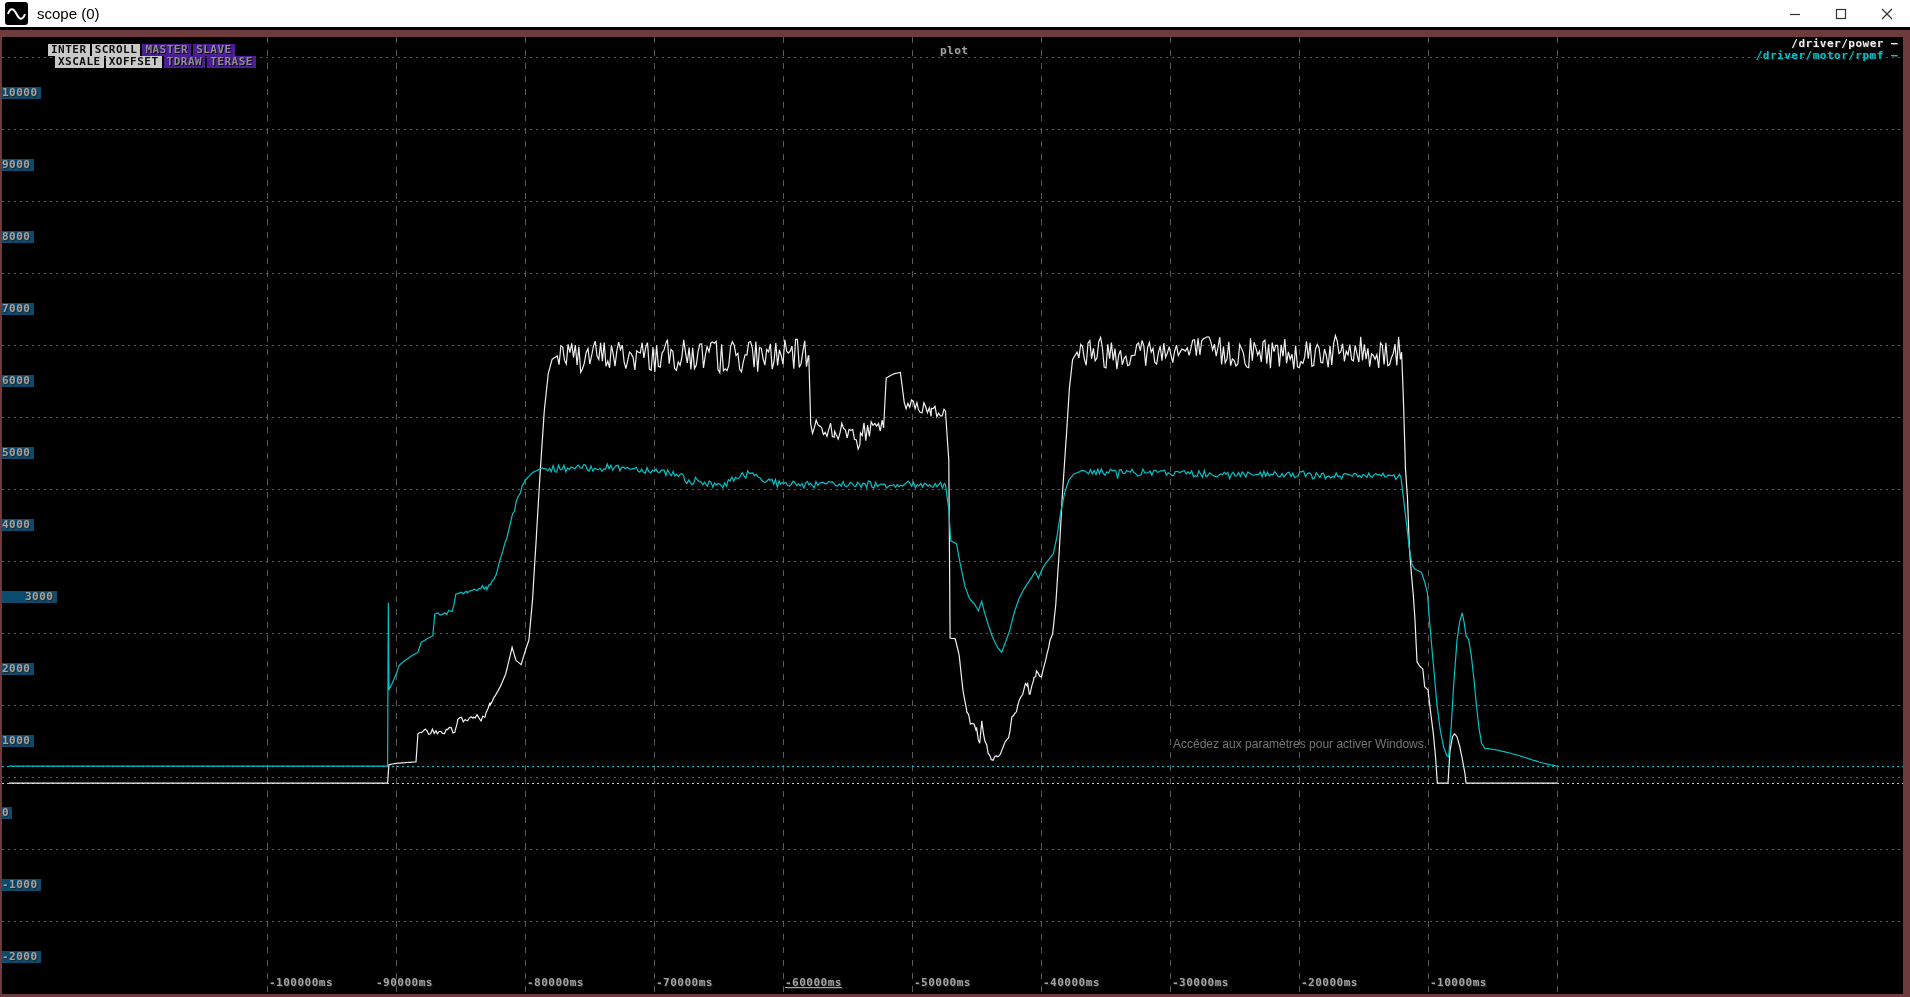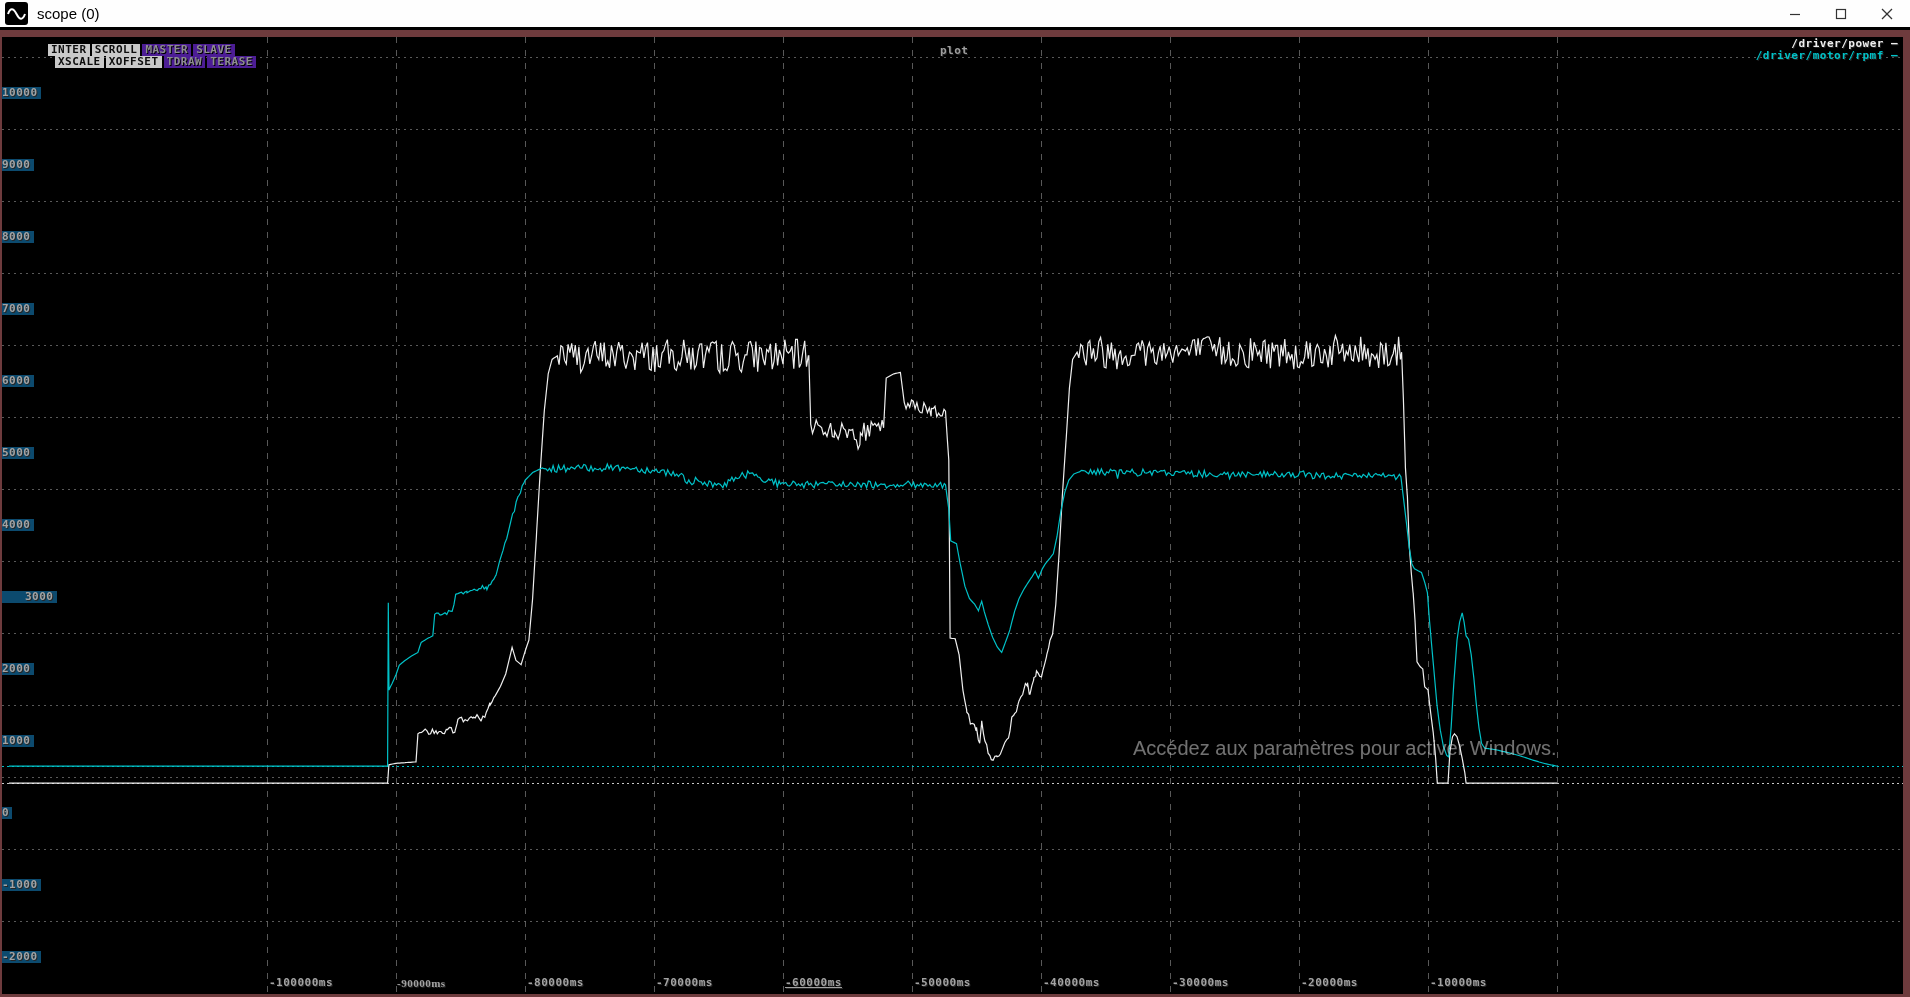--- a/index.html
+++ b/index.html
@@ -33,21 +33,21 @@
   .plot-title{position:absolute;left:50%;transform:translateX(-53%);top:44px;z-index:2;
               font-weight:bold;font-size:11px;color:#9e9e9e;text-shadow:1px 1px 0 #222;}
   #legend{position:absolute;right:12px;top:38px;z-index:3;text-align:right;}
   .lrow{font-weight:bold;font-size:11px;line-height:12px;letter-spacing:0.5px;
         text-shadow:1px 1px 0 #222;cursor:default;}
   .lrow .dash{margin-left:7px;}
   
   .watermark{position:absolute;left:1133px;top:731px;z-index:2;
              font-family:"Liberation Sans",sans-serif;pointer-events:none;}
   .watermark .l1{font-size:28px;color:rgba(235,235,235,0.55);}
-  .watermark .l2{margin-top:6px;font-size:20px;color:rgba(225,225,225,0.50);}
+  .watermark .l2{margin-top:6px;font-size:12px;color:rgba(225,225,225,0.50);margin-left:40px;}
 </style>
 </head>
 <body>
 
 <div class="titlebar">
   <svg class="appicon" viewBox="0 0 23 23">
     <rect x="0" y="0" width="23" height="23" rx="3" fill="#000"></rect>
     <path d="M3 12 Q 6.5 2.5 11.5 12 Q 16.5 21.5 20 12" stroke="#fff" stroke-width="2" fill="none"></path>
   </svg>
   <span class="title">scope (0)</span>
@@ -133,21 +133,21 @@
     <div class="ylab bittext" style="top: 483px;">4000</div>
     <div class="ylab bittext" style="top: 555px; padding-left: 23px;">3000</div>
     <div class="ylab bittext" style="top: 627px;">2000</div>
     <div class="ylab bittext" style="top: 699px;">1000</div>
     <div class="ylab bittext" style="top: 771px;">0</div>
     <div class="ylab bittext" style="top: 843px;">-1000</div>
     <div class="ylab bittext" style="top: 915px; text-align: right;">-2000</div>
   </div>
 <div id="xlabels">
     <div class="xlab bittext" style="left: 269px; text-align: right;">-100000ms</div>
-    <div class="xlab bittext" style="left: 397px; font-family: Liberation Serif, serif;">-90000ms</div>
+    <div class="xlab bittext" style="left: 376px;">-90000ms</div>
     <div class="xlab bittext" style="left: 527px;">-80000ms</div>
     <div class="xlab bittext" style="left: 656px;">-70000ms</div>
     <div class="xlab bittext" style="left: 785px; text-decoration: underline;">-60000ms</div>
     <div class="xlab bittext" style="left: 914px;">-50000ms</div>
     <div class="xlab bittext" style="left: 1043px;">-40000ms</div>
     <div class="xlab bittext" style="left: 1172px;">-30000ms</div>
     <div class="xlab bittext" style="left: 1301px;">-20000ms</div>
     <div class="xlab bittext" style="left: 1430px;">-10000ms</div>
   </div>
 

